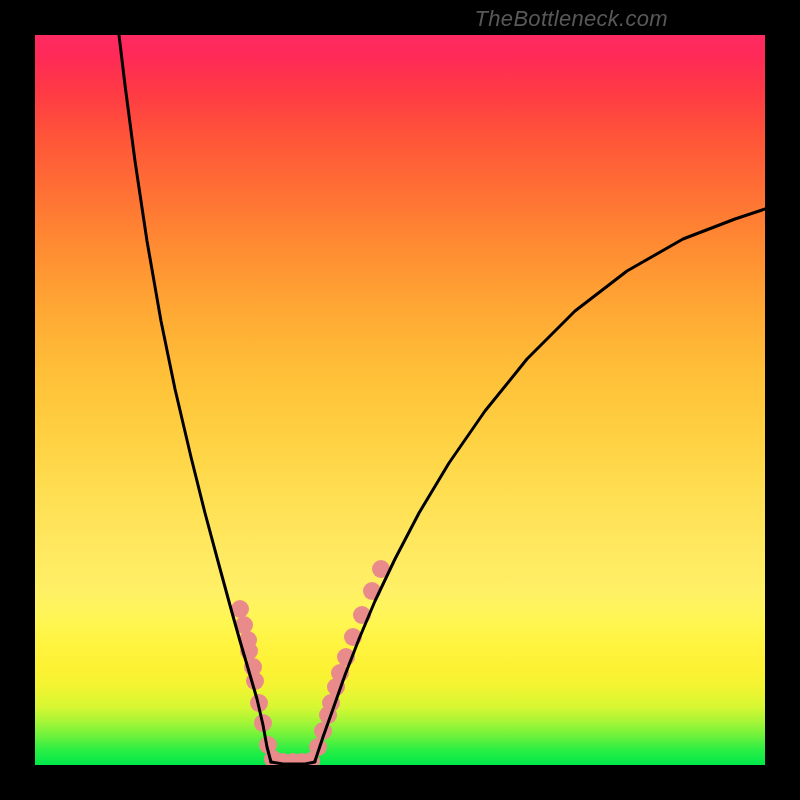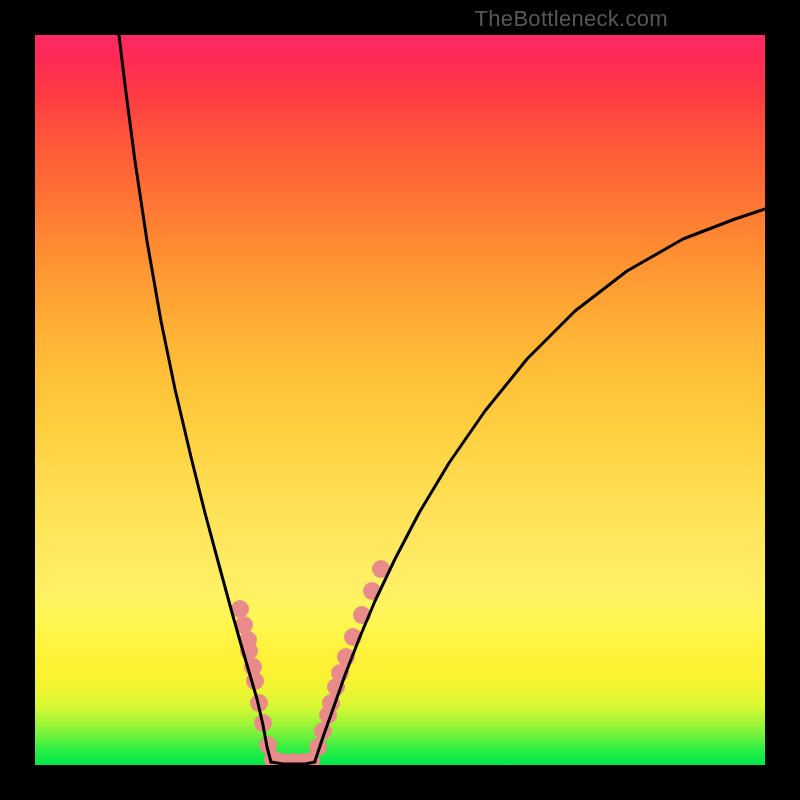--- a/index.html
+++ b/index.html
@@ -11,20 +11,21 @@
     overflow: hidden;
     font-family: Arial, Helvetica, sans-serif;
   }
   .frame {
     position: absolute;
     left: 0;
     top: 0;
     width: 680px;
     height: 800px;
     background: #000;
+    font-style: italic;
   }
   .plot {
     position: absolute;
     left: 35px;
     top: 35px;
     width: 730px;
     height: 730px;
     
     background: linear-gradient(
       to top,

